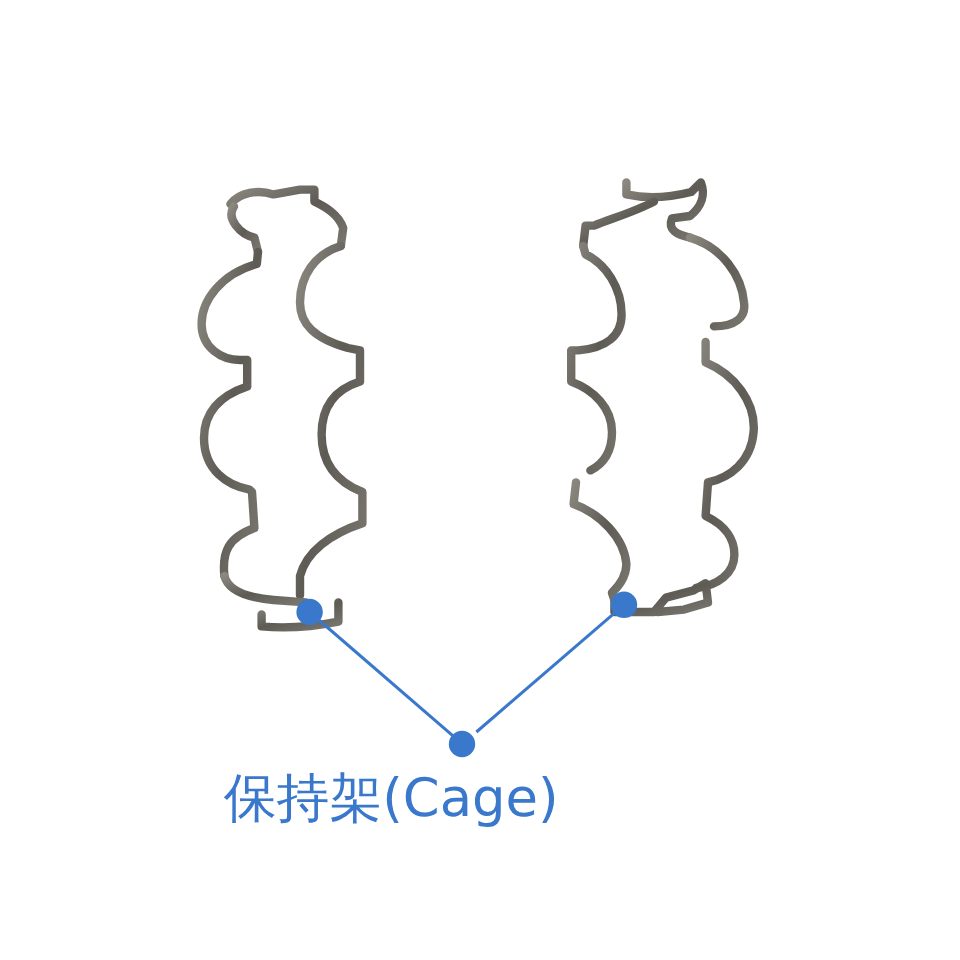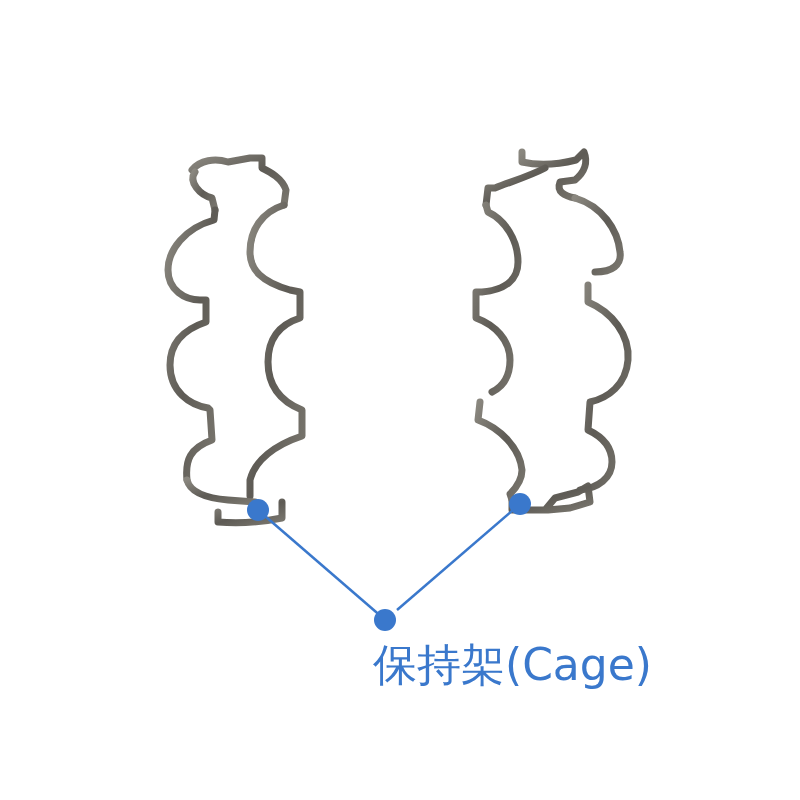--- a/index.html
+++ b/index.html
@@ -1,19 +1,19 @@
 <!DOCTYPE html>
 <html><head>
   <meta charset="utf-8">
   <style>
     html, body { margin: 0; padding: 0; background: #ffffff; }
     body { width: 800px; height: 800px; position: relative; overflow: hidden; font-family: "DejaVu Sans", sans-serif; }
     .canvas { position: absolute; left: 0; top: 0; width: 800px; height: 800px; }
     .label {
-      position: absolute; left: 0; width: 652px; top: 636px; text-align: right;
+      position: absolute; left: 0; width: 652px; top: 636px; text-align: center;
       font-family: "DejaVu Sans", sans-serif; font-size: 44px; color: #3a78cc; letter-spacing: 0px;
     }
   </style>
 </head>
 <body>
 
 <svg class="canvas" viewBox="0 0 800 800" xmlns="http://www.w3.org/2000/svg">
   <defs>
     <linearGradient id="metal" x1="0" y1="0" x2="1" y2="1">
       <stop offset="0" stop-color="#8a877f"></stop>

